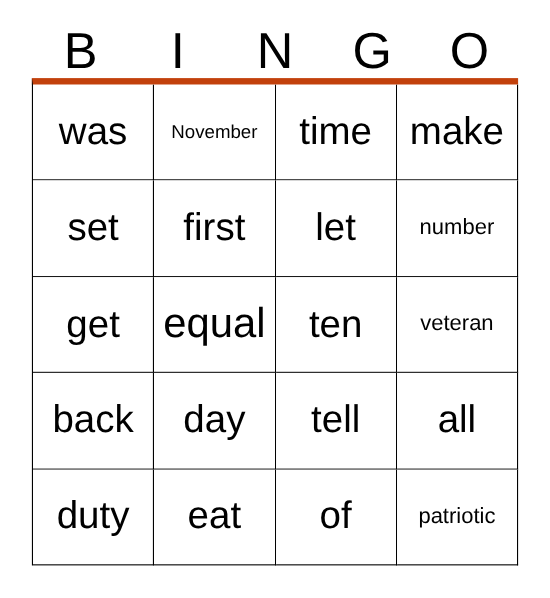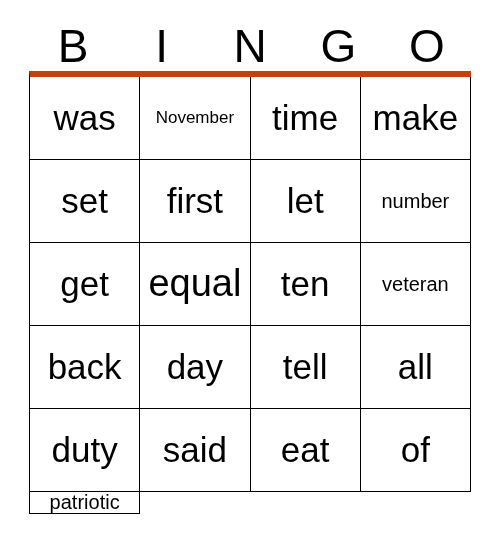--- a/index.html
+++ b/index.html
@@ -147,23 +147,20 @@
       <div class="cell">
         <span class="cell-text size-full">tell</span>
       </div>
       <div class="cell">
         <span class="cell-text size-full">all</span>
       </div>
       <div class="cell">
         <span class="cell-text size-full">duty</span>
       </div>
       <div class="cell">
-        <span class="cell-text size-full">said</span>
-      </div>
-      <div class="cell">
         <span class="cell-text size-full">eat</span>
       </div>
       <div class="cell">
         <span class="cell-text size-full">of</span>
       </div>
       <div class="cell">
         <span class="cell-text size-small">patriotic</span>
       </div>
     </div>
 

